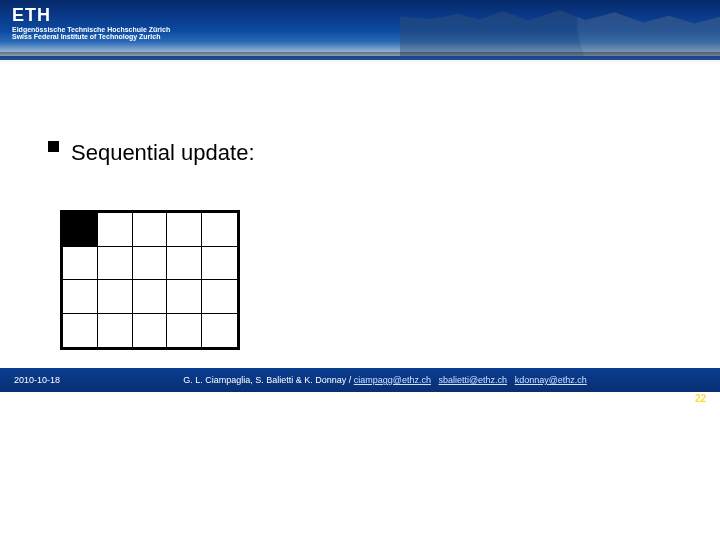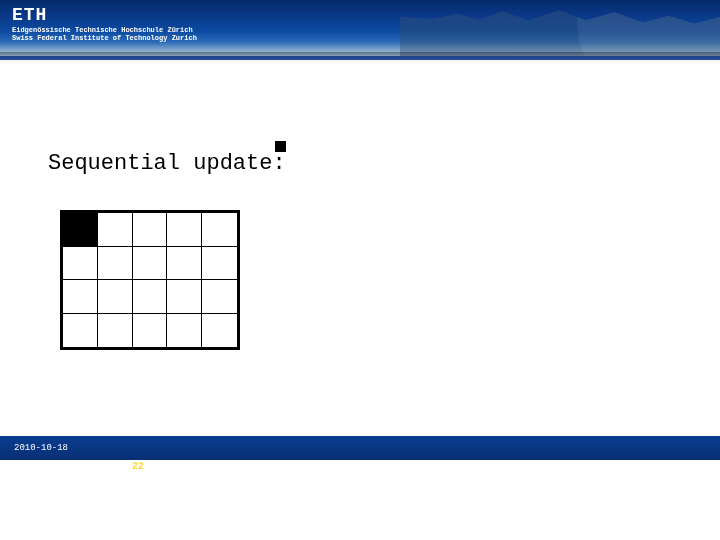--- a/index.html
+++ b/index.html
@@ -1,17 +1,17 @@
 <!DOCTYPE html>
 <html><head>
 <meta charset="utf-8">
 <style>
   * { box-sizing: border-box; margin: 0; padding: 0; }
   html, body { width: 720px; height: 540px; font-family: Arial, Helvetica, sans-serif; background: #fff; overflow: hidden; }
-  .slide { position: relative; width: 720px; height: 460px; background: #fff; font-family: Liberation Mono, monospace; }
+  .slide { position: relative; width: 720px; height: 392px; background: #fff; }
 
   
   .banner {
     position: absolute; top: 0; left: 0; width: 720px; height: 56px;
     background: linear-gradient(180deg, #052a6a 0%, #0a3a8a 30%, #0b4aa0 55%, #2a6ab8 75%, #88aacc 90%, #a8c0d8 100%);
   }
   .banner .bg-silhouette {
     position: absolute; top: 0; right: 0; width: 320px; height: 56px; opacity: 0.45;
     background:
       radial-gradient(circle at 80% 40%, rgba(255,255,255,0.15) 0 30%, transparent 31%),
@@ -34,22 +34,22 @@
   }
 
   
   .title {
     position: absolute; top: 78px; left: 38px;
     color: #0b3d91; font-size: 30px; font-weight: 700;
   }
 
   
   .bullet-row {
-    position: absolute; top: 140px; left: 48px; display: flex; align-items: flex-end; gap: 0;
-    color: #000; font-size: 22px; flex-direction: column;
+    position: absolute; top: 140px; left: 48px; display: flex; align-items: flex-start; gap: 12px;
+    color: #000; font-size: 22px;
   }
   .bullet-marker { width: 11px; height: 11px; background: #000; flex: 0 0 auto; position: relative; top: 1px; }
 
   
   .grid-figure {
     position: absolute; top: 210px; left: 60px;
     width: 180px; height: 140px; border: 3px solid #000;
   }
   .grid-inner {
     width: 100%; height: 100%;
@@ -119,16 +119,24 @@
         <div class="cell"></div>
         <div class="cell"></div>
         <div class="cell"></div>
         <div class="cell"></div>
         <div class="cell"></div>
       </div>
   </div>
 
   <div class="footer">
     <div class="date">2010-10-18</div>
+    <div class="credits">
+      <span>G. L. Ciampaglia, S. Balietti &amp; K. Donnay / </span>
+      <a>ciampagg@ethz.ch</a>
+      <span>&nbsp; </span>
+      <a>sbalietti@ethz.ch</a>
+      <span>&nbsp; </span>
+      <a>kdonnay@ethz.ch</a>
+    </div>
     <div class="pagenum">22</div>
   </div>
 
 </div>
 
 </body></html>

